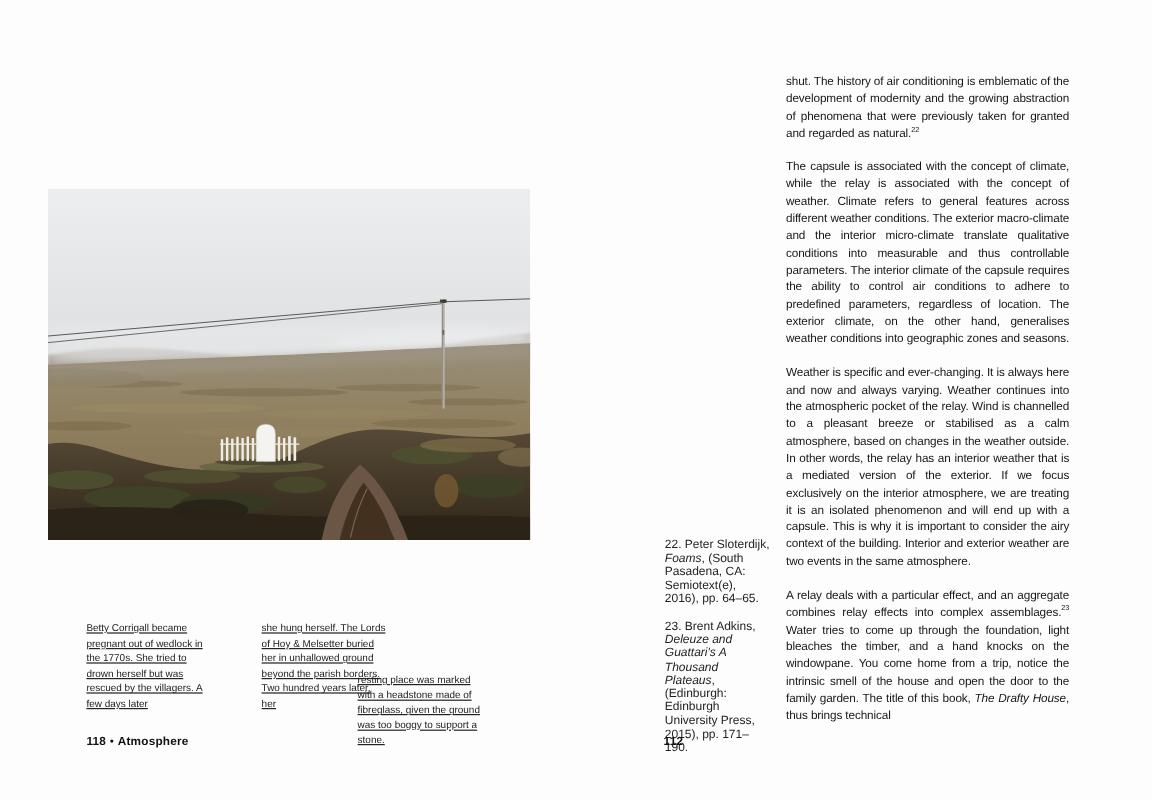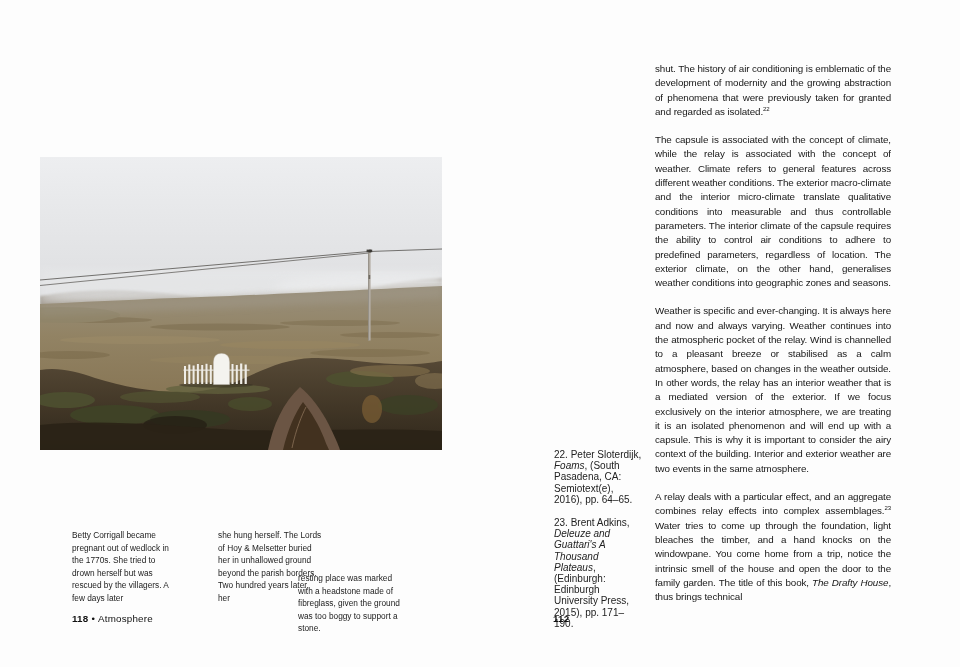--- a/index.html
+++ b/index.html
@@ -12,33 +12,33 @@
   }
   .spread{position:absolute;inset:0;}
   
   .photo{
     position:absolute;left:40px;top:157px;width:402px;height:293px;margin:0;
     overflow:hidden;
   }
   .photo svg{display:block;width:100%;height:100%;}
   .caption{position:absolute;top:517px;left:0;width:480px;}
   .caption-col{
-    position:absolute;top:12px;width:104px;
-    font-size:8.3px;line-height:12.6px;color:#222;
+    position:absolute;top:0;width:104px;
+    font-size:8.3px;line-height:12.6px;color:#222;text-decoration:underline;
   }
   .caption-col.c1{left:72px;}
   .caption-col.c2{left:186px;margin-left:32px;}
   .caption-col.c3{left:298px;margin-top:43px;}
   .footer{
     position:absolute;top:613px;font-size:9.8px;font-weight:700;
     letter-spacing:.2px;color:#111;
   }
   .footer-left{left:72px;}
   .footer-left .sep{font-weight:400;margin:0 3px;}
-  .footer-left .section{font-weight:400;}
+  .footer-left .section{font-weight:700;}
   .footer-right{left:553px;}
   
   .footnotes{
     position:absolute;left:554px;top:449px;width:88px;
     font-size:10px;line-height:11.2px;color:#222;
   }
   .footnote{margin:0 0 12px 0;}
   .body-col{
     position:absolute;left:655px;top:62px;width:236px;
     font-size:9.8px;line-height:14.3px;letter-spacing:-0.1px;
@@ -184,21 +184,21 @@
   </section>
 
   <section class="page-right">
 
     <aside class="footnotes">
       <p class="footnote"><span>22. Peter Sloterdijk, </span><em>Foams</em><span>, (South Pasadena, CA: Semiotext(e), 2016), pp. 64–65.</span></p>
       <p class="footnote"><span>23. Brent Adkins, </span><em>Deleuze and Guattari's A Thousand Plateaus</em><span>, (Edinburgh: Edinburgh University Press, 2015), pp. 171–190.</span></p>
     </aside>
 
     <div class="body-col">
-      <p><span>shut. The history of air conditioning is emblematic of the development of modernity and the growing abstraction of phenomena that were previously taken for granted and regarded as isolated.</span><sup>22</sup></p>
+      <p><span>shut. The history of air conditioning is emblematic of the development of modernity and the growing abstraction of phenomena that were previously taken for granted and regarded as natural.</span><sup>22</sup></p>
       <p><span>The capsule is associated with the concept of climate, while the relay is associated with the concept of weather. Climate refers to general features across different weather conditions. The exterior macro-climate and the interior micro-climate translate qualitative conditions into measurable and thus controllable parameters. The interior climate of the capsule requires the ability to control air conditions to adhere to predefined parameters, regardless of location. The exterior climate, on the other hand, generalises weather conditions into geographic zones and seasons.</span></p>
       <p><span>Weather is specific and ever-changing. It is always here and now and always varying. Weather continues into the atmospheric pocket of the relay. Wind is channelled to a pleasant breeze or stabilised as a calm atmosphere, based on changes in the weather outside. In other words, the relay has an interior weather that is a mediated version of the exterior. If we focus exclusively on the interior atmosphere, we are treating it is an isolated phenomenon and will end up with a capsule. This is why it is important to consider the airy context of the building. Interior and exterior weather are two events in the same atmosphere.</span></p>
       <p><span>A relay deals with a particular effect, and an aggregate combines relay effects into complex assemblages.</span><sup>23</sup><span> Water tries to come up through the foundation, light bleaches the timber, and a hand knocks on the windowpane. You come home from a trip, notice the intrinsic smell of the house and open the door to the family garden. The title of this book, </span><em>The Drafty House</em><span>, thus brings technical</span></p>
     </div>
 
     <div class="footer footer-right">
       <span>112</span>
     </div>
   </section>
 

